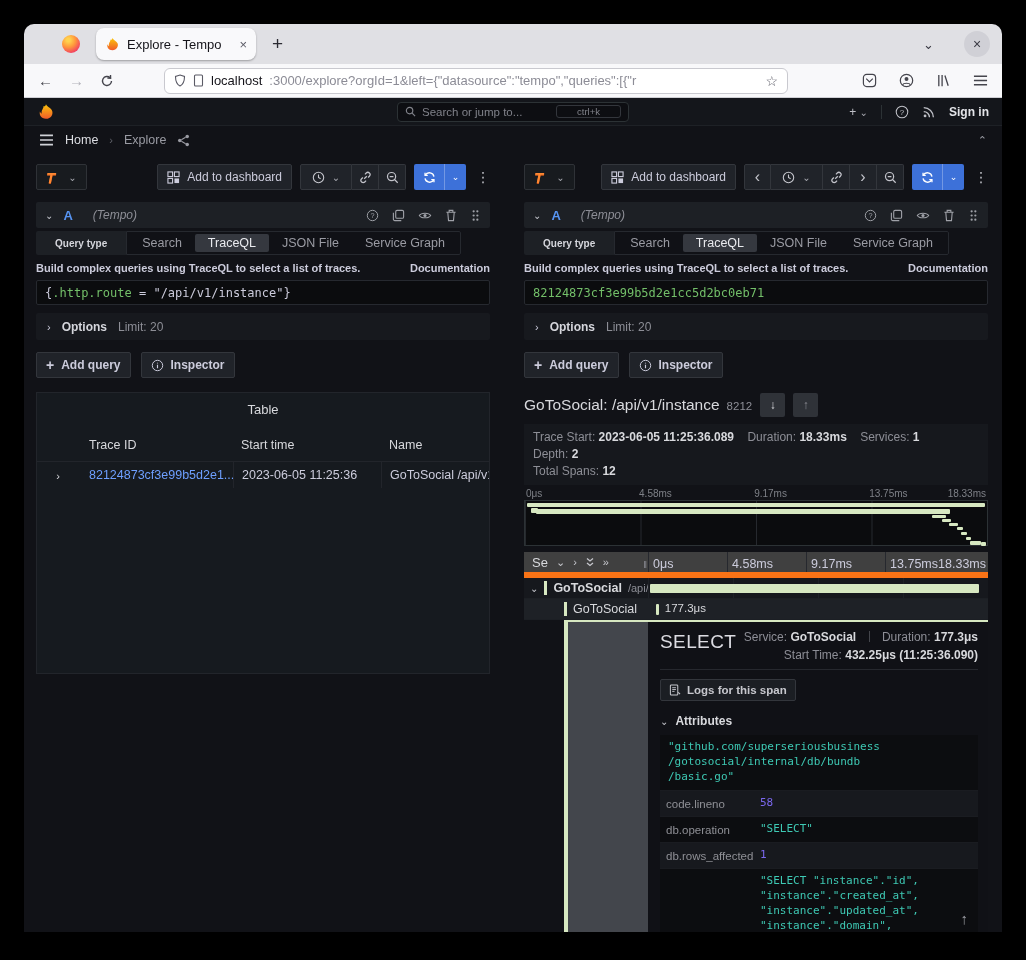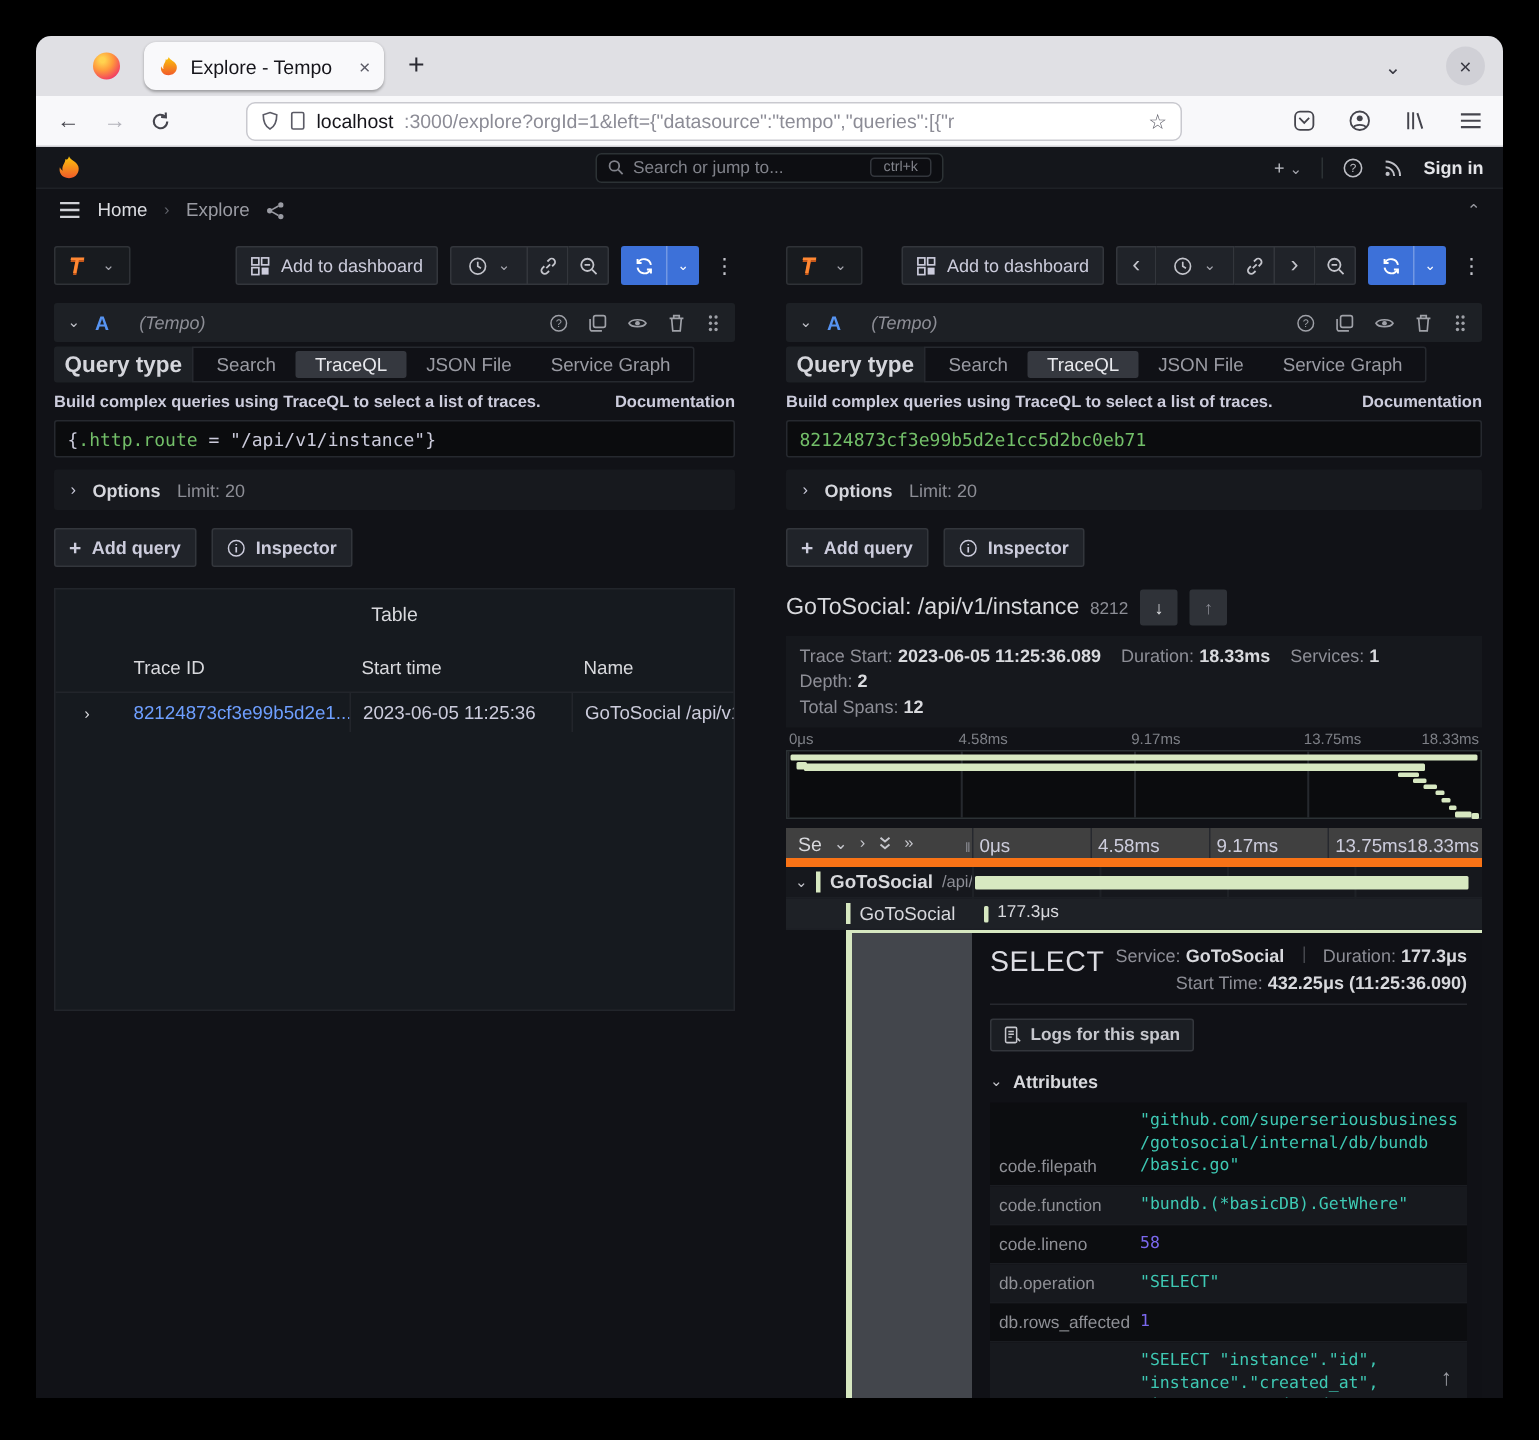--- a/index.html
+++ b/index.html
@@ -35,21 +35,21 @@
     -webkit-mask-image:linear-gradient(90deg,#000 85%,transparent); mask-image:linear-gradient(90deg,#000 85%,transparent); }
   .url-star { color:#5b5b66; font-size:14px; }
   .nav-right { margin-left:auto; display:flex; align-items:center; gap:22px; color:#45454d; }
 
   
   .g-top { height:28px; background:#14161b; border-bottom:1px solid #1e2126;
     display:flex; align-items:center; padding:0 13px; position:relative; }
   .g-search { position:absolute; left:50%; transform:translateX(-50%); width:232px; height:20px;
     background:#0d0e12; border:1px solid #2c3235; border-radius:4px; display:flex; align-items:center;
     gap:6px; padding:0 7px; color:#80828a; font-size:11.5px; }
-  .g-kbd { margin-left:auto; border:1px solid #33363c; border-radius:3px; padding:0px 8px;
+  .g-kbd { margin-left:auto; border:1px solid #33363c; border-radius:3px; padding:0px 20px;
     font-size:9.5px; color:#80828a; }
   .g-top-right { margin-left:auto; display:flex; align-items:center; gap:13px; color:#bfc0c7; font-size:12px; }
   .g-divider { width:1px; height:14px; background:#2c3235; }
   .g-signin { color:#e3e4e8; font-weight:700; font-size:12px; }
 
   .g-crumb { height:28px; display:flex; align-items:center; padding:0 15px; gap:11px;
     font-size:12.5px; color:#9a9ba3; }
   .crumb-home { color:#dcdde2; font-weight:500; }
   .crumb-sep { color:#60626a; font-size:11px; }
   .crumb-collapse { margin-left:auto; color:#9a9ba3; font-size:11px; }
@@ -84,22 +84,22 @@
 
   
   .qhead { height:26px; background:#1d2025; border-radius:2px; display:flex; align-items:center;
     padding:0 9px; gap:10px; }
   .qhead .q-chev { color:#c3c4cb; font-size:10px; }
   .q-ref { color:#5794f2; font-size:13px; font-weight:700; }
   .q-ds { color:#8d8e96; font-size:12px; font-style:italic; margin-left:10px; }
   .q-icons { margin-left:auto; display:flex; align-items:center; gap:13px; color:#9fa1a8; }
 
   .qtabs { display:flex; margin-top:3px; height:24px; }
-  .qtype { background:#1d2025; border-radius:2px 0 0 2px; padding:0 7px; display:flex; align-items:center;
-    font-size:15px; font-weight:700; color:#d5d6dc; }
+  .qtype { background:#1d2025; border-radius:2px 0 0 2px; padding:0 19px; display:flex; align-items:center;
+    font-size:10px; font-weight:700; color:#d5d6dc; }
   .radio { display:flex; border:1px solid #26292f; background:#101116; border-radius:0 2px 2px 0; padding:2px;text-align:center; }
   .radio .ritem { padding:0 13px; display:flex; align-items:center; font-size:12.5px; color:#9a9ba3; }
   .radio .ritem.active { background:#35383f; color:#e9eaee; border-radius:2px; font-weight:500; }
 
   .qdesc { display:flex; margin-top:7px; font-size:11px; font-weight:700; color:#ccccdc; }
   .qdesc .doc { margin-left:auto; }
 
   .qbox { margin-top:6px; height:25px; background:#0b0c0e; border:1px solid #26292f; border-radius:2px;
     display:flex; align-items:center; padding:0 8px;
     font-family:"DejaVu Sans Mono", monospace; font-size:12px; color:#ccccdc; white-space:pre; }
@@ -702,28 +702,23 @@
                   <path d="M10 9 L12 11" stroke="#c6c7cd" stroke-width="1.2"></path>
                 </svg>
                 <span>Logs for this span</span>
               </div>
               <div class="attr-head">
                 <span class="attr-chev">⌄</span>
                 <span>Attributes</span>
               </div>
               <div class="attr-table">
                   <div class="arow">
-                    <div class="akey">code.filepath</div>
                     <div class="aval">"github.com/superseriousbusiness
 /gotosocial/internal/db/bundb
 /basic.go"</div>
-                  </div>
-                  <div class="arow">
-                    <div class="akey">code.function</div>
-                    <div class="aval">"bundb.(*basicDB).GetWhere"</div>
                   </div>
                   <div class="arow">
                     <div class="akey">code.lineno</div>
                     <div class="aval num">58</div>
                   </div>
                   <div class="arow">
                     <div class="akey">db.operation</div>
                     <div class="aval">"SELECT"</div>
                   </div>
                   <div class="arow">

